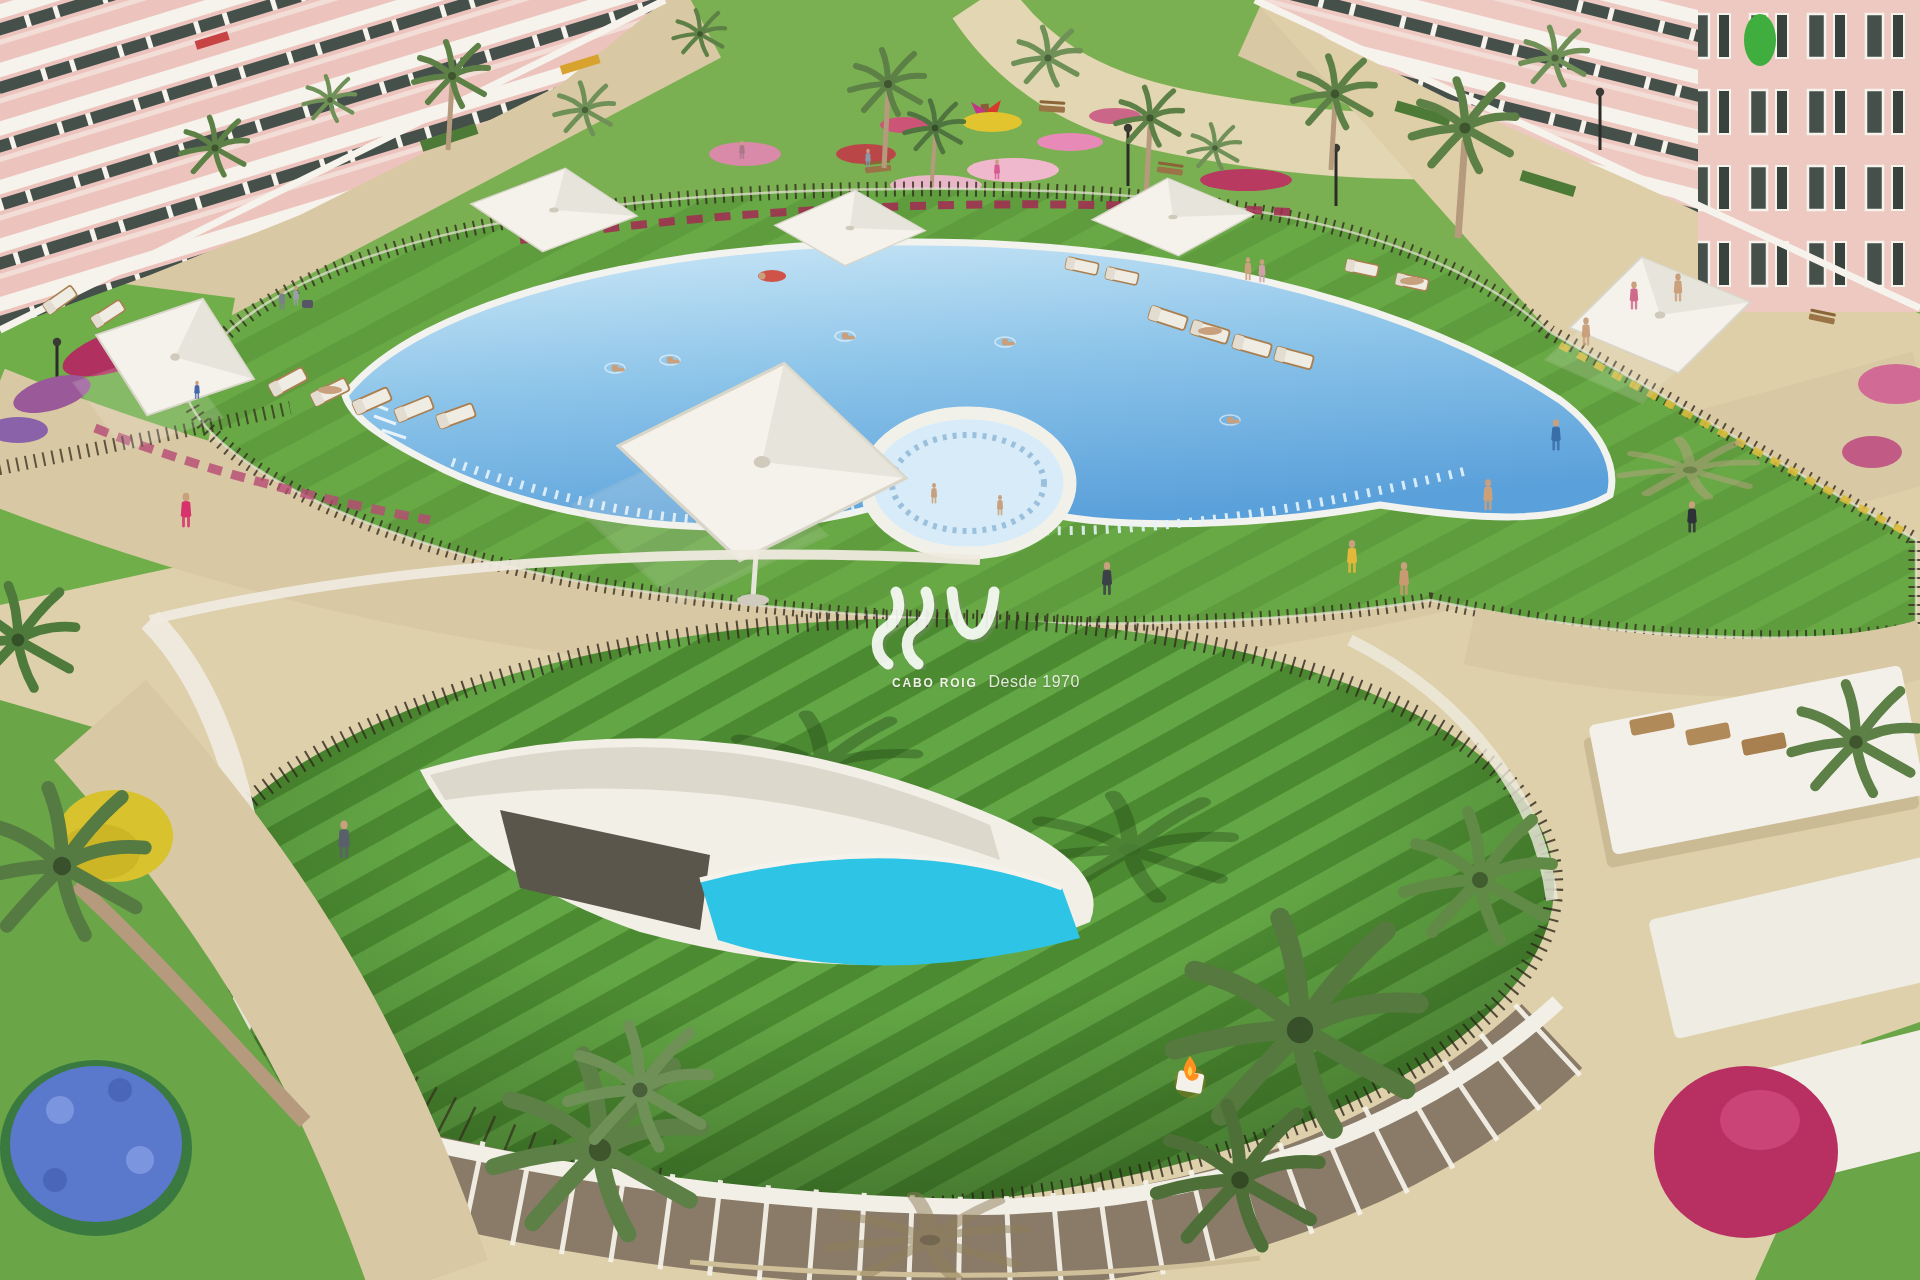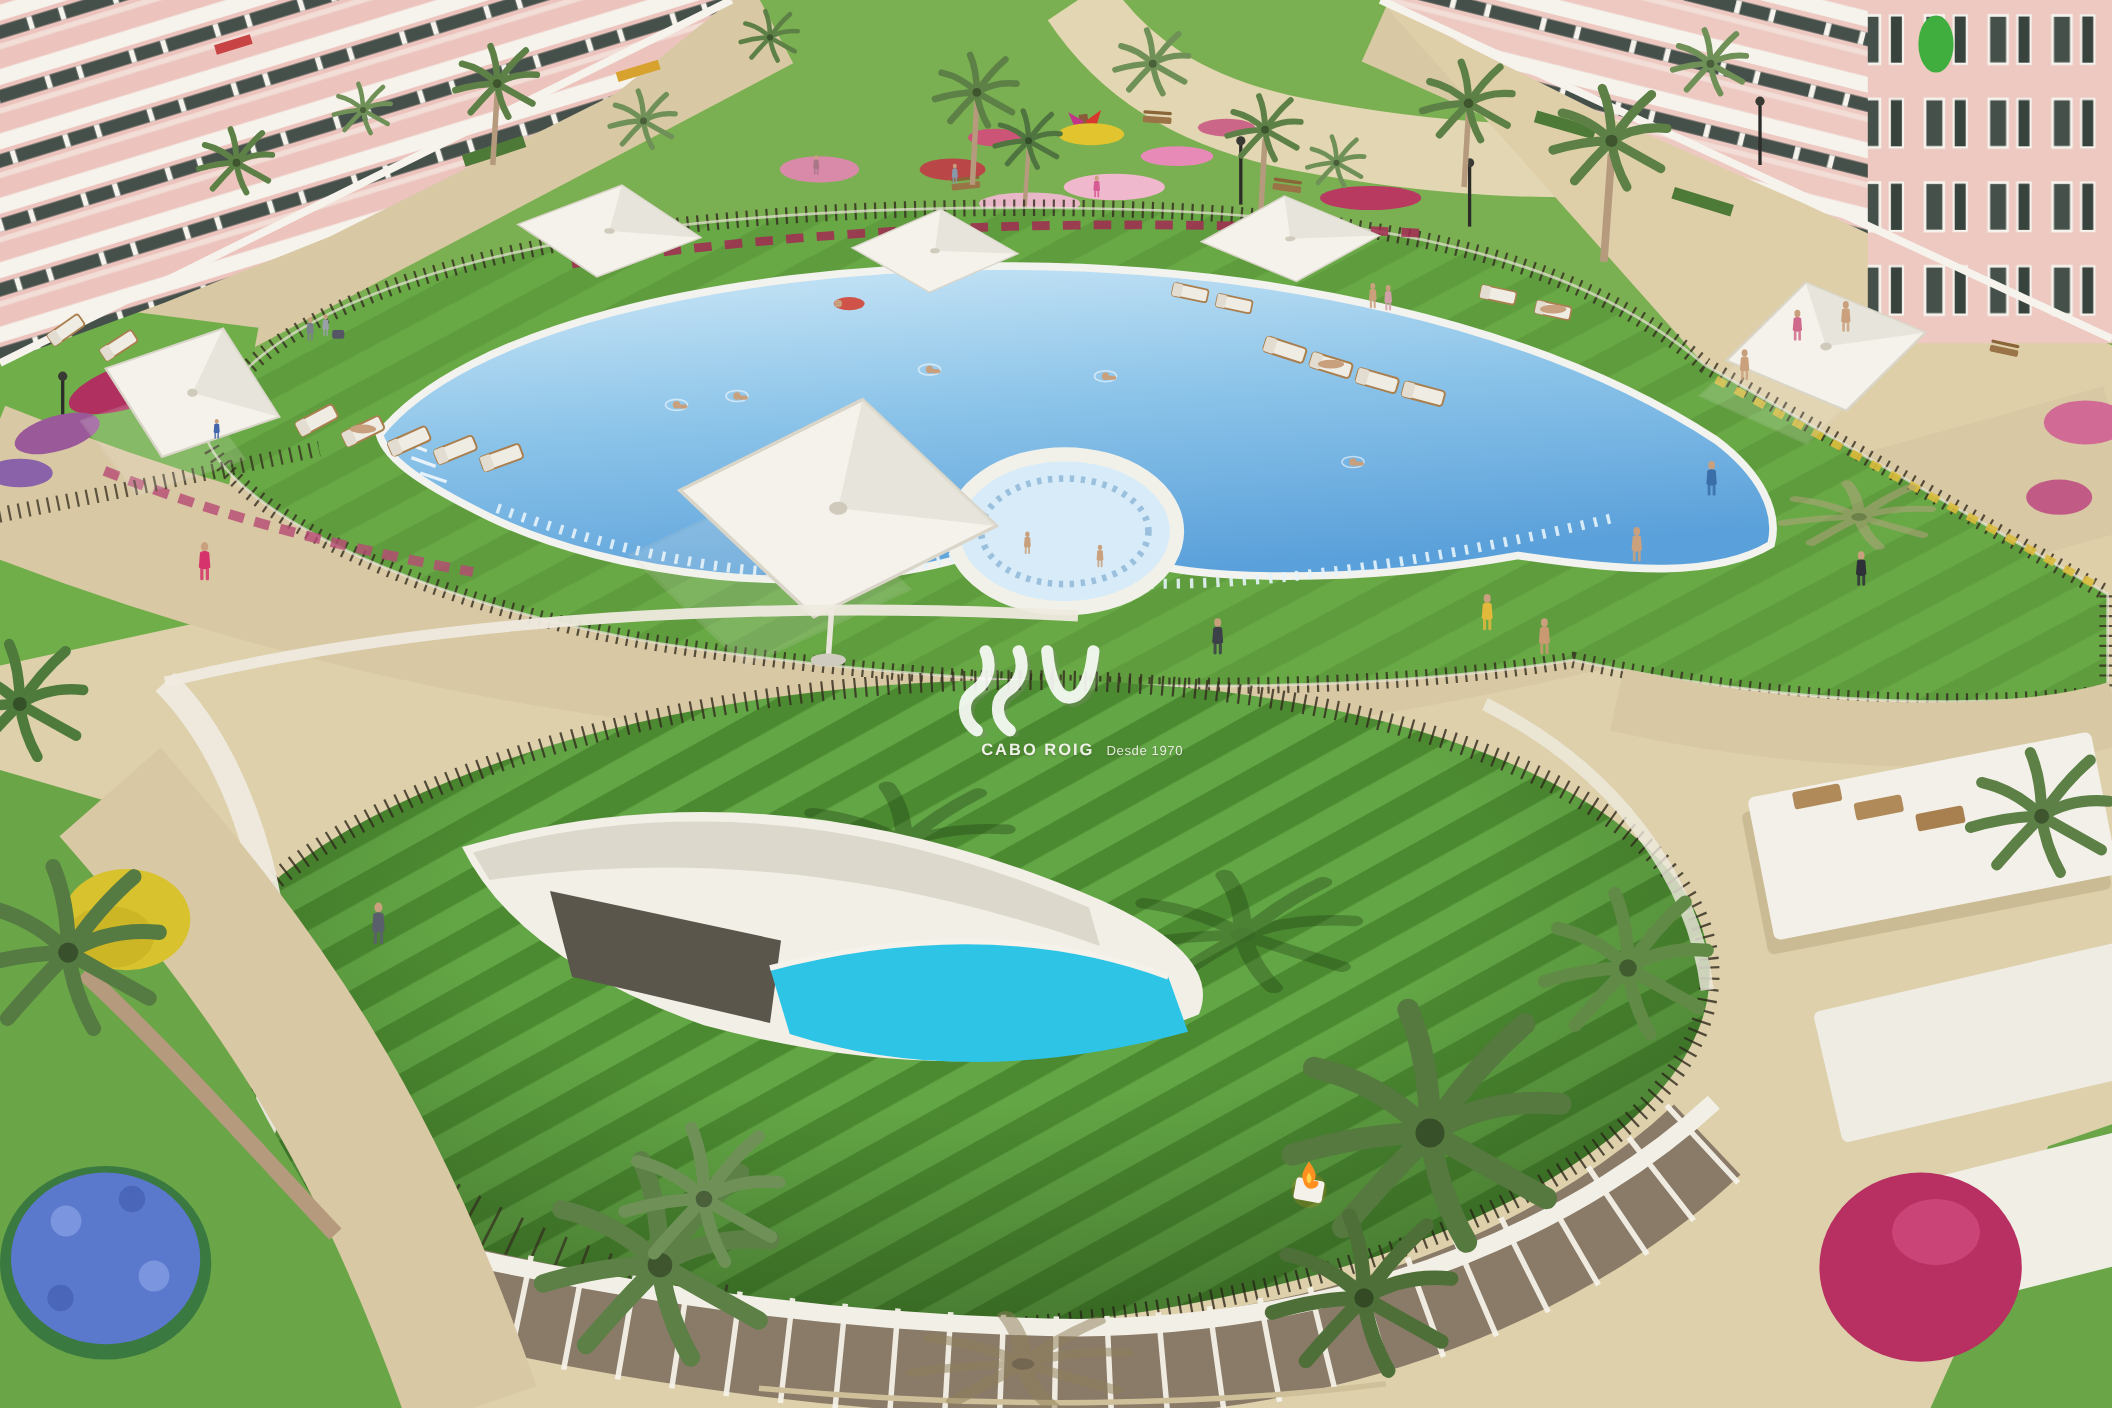--- a/index.html
+++ b/index.html
@@ -5,22 +5,22 @@
   html,body{margin:0;padding:0;background:#666;}
   .scene{position:relative;width:1920px;height:1280px;overflow:hidden;
          font-family:"Liberation Sans",sans-serif;
          background:var(--sand,#ddd0ab);}
   .scene-art{position:absolute;left:0;top:0;width:1920px;height:1280px;display:block;}
   
   .watermark{position:absolute;left:866px;top:584px;opacity:.95;pointer-events:none;}
   .wm-mono{display:block;margin-left:2px;}
   .wm-row{display:flex;align-items:baseline;gap:11px;margin-left:26px;margin-top:3px;
           color:#f7f7f1;text-shadow:0 1px 2px rgba(60,60,48,.4);}
-  .wm-brand{font-size:15px;font-weight:bold;letter-spacing:1.8px;}
-  .wm-tag{font-size:12px;letter-spacing:.5px;opacity:.92;}
+  .wm-brand{font-size:12px;font-weight:bold;letter-spacing:1.8px;}
+  .wm-tag{font-size:16px;letter-spacing:.5px;opacity:.92;}
   
   .f-parkgrass{fill:var(--lawn-park,#7bb052);}
   .f-sandlight{fill:var(--sand-light,#decfa9);}
   .s-path{stroke:var(--path,#d8c8a3);}
   .s-fence{stroke:var(--fence,#332c1e);}
   .f-wedgepool{fill:var(--plunge-pool,#2ec4e6);}
 </style>
 </head>
 <body>
 

